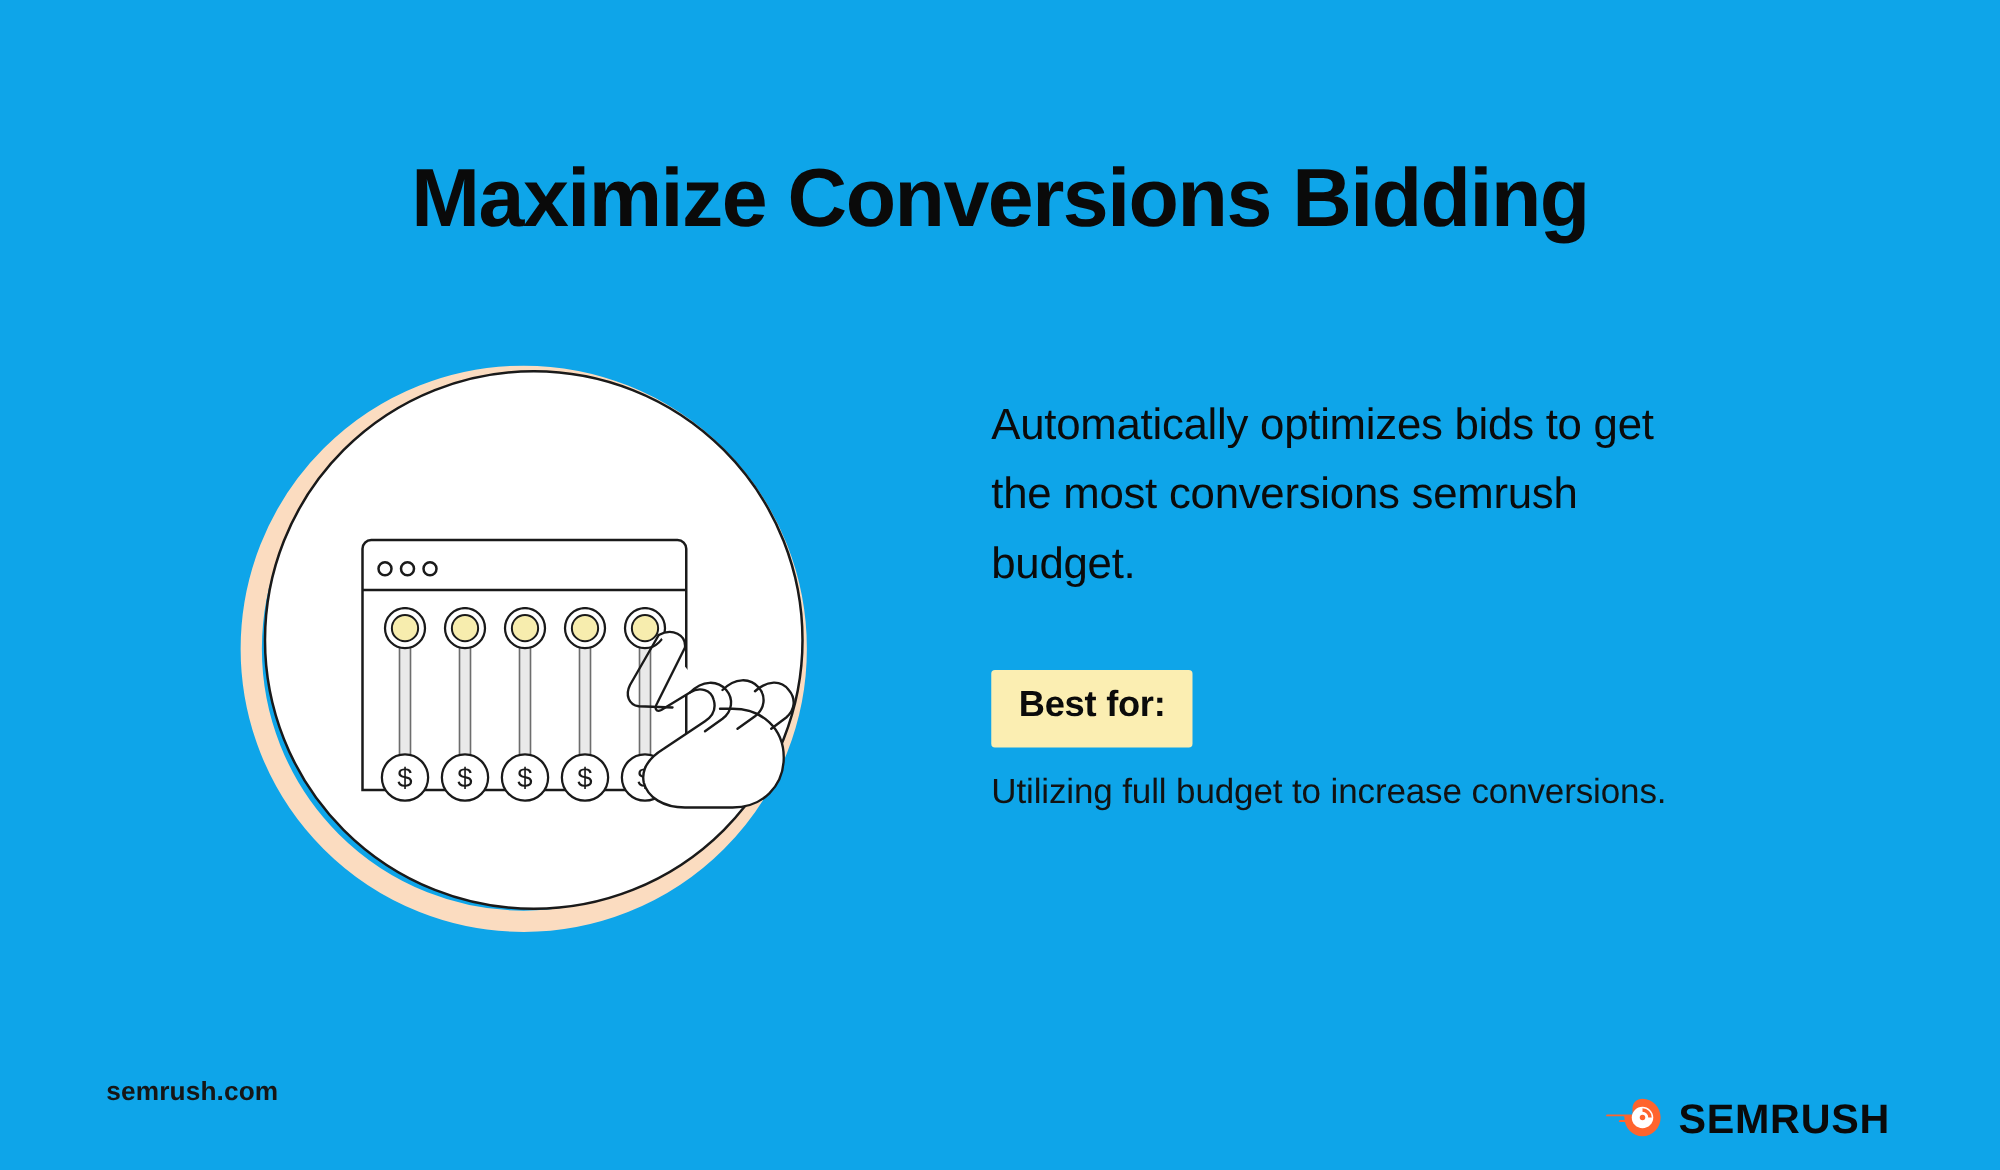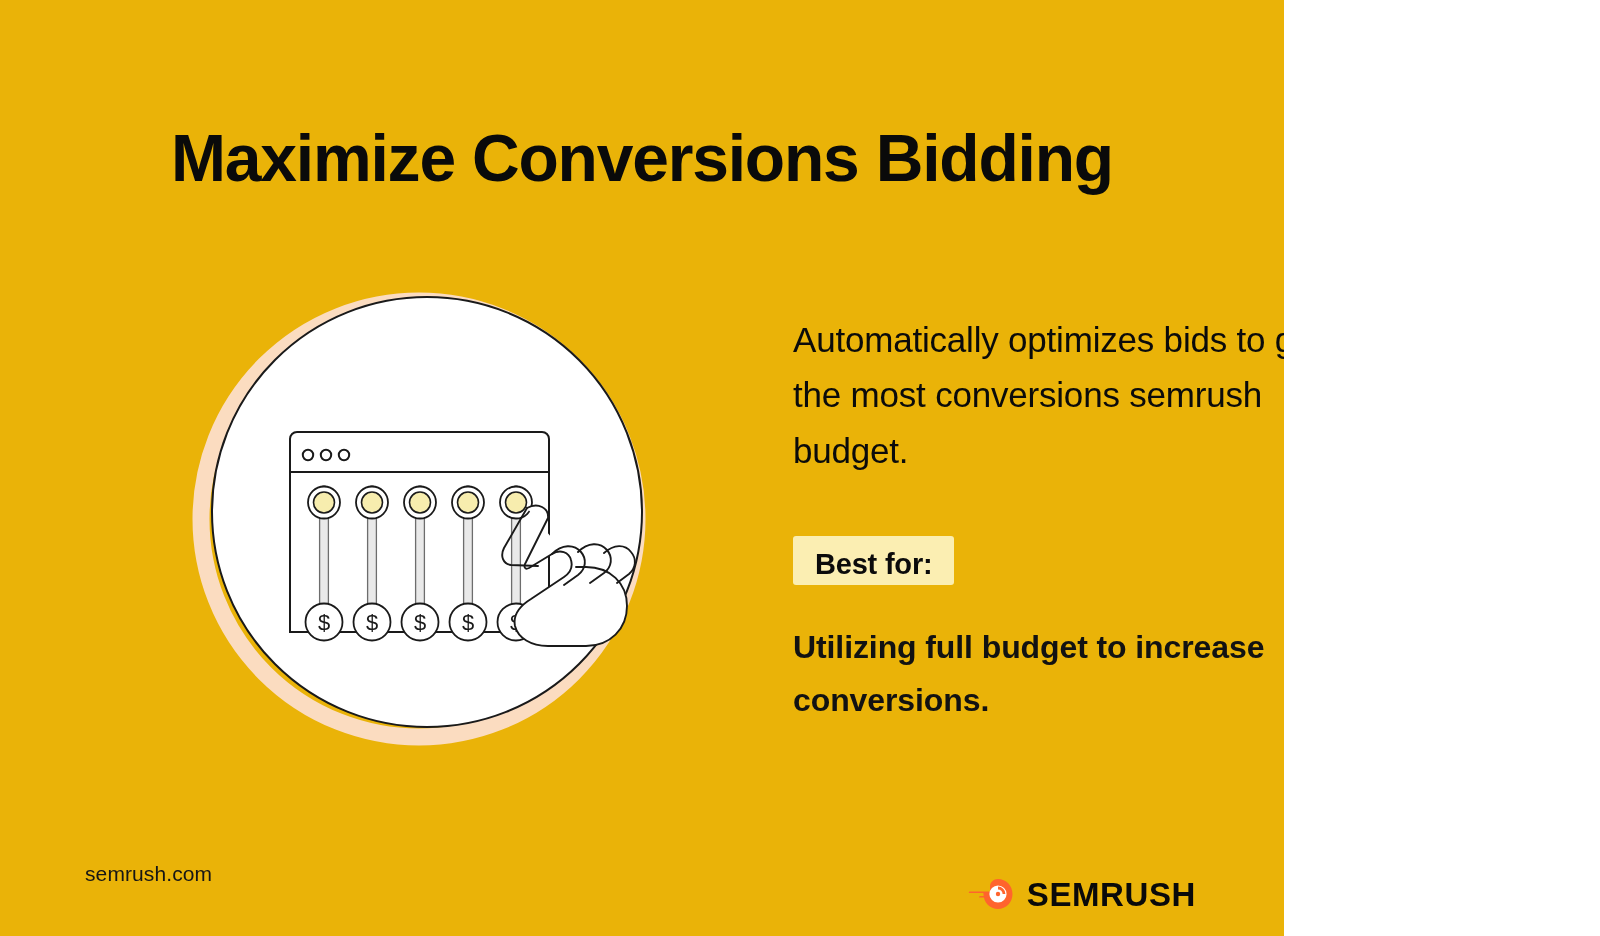--- a/index.html
+++ b/index.html
@@ -7,23 +7,23 @@
     margin: 0;
     padding: 0;
     background: #ffffff;
   }
   body {
     font-family: "Liberation Sans", sans-serif;
     -webkit-font-smoothing: antialiased;
   }
   .page {
     position: relative;
-    width: 1284px;
+    width: 1600px;
     height: 936px;
-    background: #eab308;
+    background: #0ea5e9;
     overflow: hidden;
   }
 
   
   .title {
     position: absolute;
     left: 0;
     right: 0;
     top: 78px;
     text-align: center;
@@ -61,44 +61,44 @@
     margin: 0;
     max-width: 560px;
   }
   .best-for-wrap {
     margin-top: 58px;
   }
   .best-for {
     display: inline-block;
     background: #fbeeb2;
     border-radius: 3px;
-    padding: 11px 22px 3px 22px;
+    padding: 11px 22px 16px 22px;
     font-size: 29px;
     font-weight: 700;
     color: #0b0b0b;
     letter-spacing: -0.2px;
     line-height: 1.2;
   }
   .best-desc {
-    margin-top: 36px;
-    font-size: 32px;
-    font-weight: 700;
+    margin-top: 12px;
+    font-size: 28px;
+    font-weight: 400;
     line-height: 1.66;
     color: #121212;
     letter-spacing: -0.1px;
   }
 
   
   .footer-url {
     position: absolute;
     left: 85px;
     top: 862px;
     font-size: 21px;
     color: #161616;
-    font-weight: 400;
+    font-weight: 700;
     letter-spacing: 0.1px;
   }
   .logo {
     position: absolute;
     right: 88px;
     top: 855px;
     display: flex;
     align-items: center;
     gap: 13px;
     margin-top: 22px;

